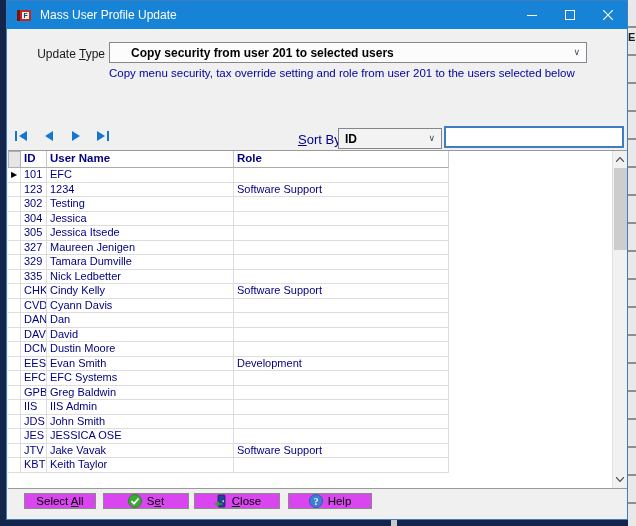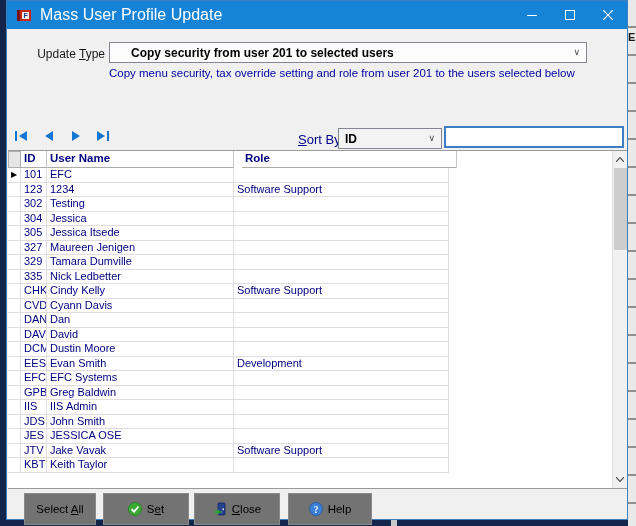--- a/index.html
+++ b/index.html
@@ -21,21 +21,21 @@
 
   
   .dialog {
     position:absolute; left:6px; top:0; width:622px; height:520px;
     background:#F0F0F0; border:1px solid #3E7DBE;
   }
 
   
   .titlebar { position:absolute; left:0; top:0; width:100%; height:28px; background:#1683D7; display:flex; align-items:center; }
   .title-icon { margin-left:9px; width:16px; height:15px; flex:0 0 auto; }
-  .title-text { color:#FFFFFF; font-size:16px; margin-left:8px; white-space:nowrap; }
+  .title-text { color:#FFFFFF; font-size:12px; margin-left:8px; white-space:nowrap; }
   .win-controls { margin-left:auto; display:flex; height:100%; }
   .win-btn { width:38px; height:100%; display:flex; align-items:center; justify-content:center; }
 
   
   .update-label { position:absolute; left:0; top:46px; width:98px; text-align:right; font-size:12px; color:#1a1a1a; white-space:nowrap; }
   .mn { text-decoration:underline; }
   .combo-main {
     position:absolute; left:102px; top:41px; width:478px; height:21px;
     background:#FCFCFC; border:1px solid #828790; display:flex; align-items:center;padding-left:16px;
   }
@@ -63,40 +63,40 @@
   
   .grid {
     position:absolute; left:1px; top:149px; width:619px; height:339px;
     background:#fff; border-top:1px solid #9A9A9A; border-bottom:1px solid #9A9A9A; overflow:hidden;
   }
   .grid-header { position:absolute; left:0; top:0; height:17px; display:flex; width:604px; }
   .gh { border-right:1px solid #C6C6C6; border-bottom:1px solid #ABABAB; font-size:11.5px; font-weight:bold; color:#000080; padding:1px 0 0 3px; white-space:nowrap; overflow:hidden; background:#fff; }
   .gh.ind { width:13px; background:#E6E6E6; border:1px solid #B0B0B0; padding:0; }
   .gh.cid { width:26px; }
   .gh.cname { width:187px; }
-  .gh.crole { width:215px;margin-left:8px; }
+  .gh.crole { width:215px; }
 
   .grid-rows { position:absolute; left:0; top:17px; width:604px; }
   .grid-row { display:flex; height:14.5px; }
   .gc { border-right:1px solid #DDDDDD; border-bottom:1px solid #DDDDDD; font-size:11px; color:#000080; padding:0 0 0 3px; white-space:nowrap; overflow:hidden; line-height:13.5px; }
   .gc.ind { width:13px; padding:0; font-size:8px; color:#000; text-align:center; line-height:14px; }
   .gc.cid { width:26px; }
   .gc.cname { width:187px; }
   .gc.crole { width:215px; }
 
   
   .vscroll { position:absolute; right:0; top:0; width:15px; height:100%; background:#F1F1F1; border-left:1px solid #E0E0E0; }
   .vs-up, .vs-down { position:absolute; left:0; width:100%; height:15px; display:flex; align-items:center; justify-content:center; }
   .vs-up { top:1px; } .vs-down { bottom:1px; }
   .vs-thumb { position:absolute; left:1px; top:17px; width:13px; height:82px; background:#CDCDCD; }
 
   
   .btn {
-    position:absolute; top:492px; height:32px;
-    background:#737373; border:1px solid #8A8A8A;
+    position:absolute; top:492px; height:16px;
+    background:#d946ef; border:1px solid #8A8A8A;
     display:flex; align-items:center; justify-content:center; gap:5px;
     font-size:11.5px; color:#000; white-space:nowrap;
   }
   .btn-selectall { left:17px; width:72px; }
   .btn-set { left:96px; width:86px; }
   .btn-close { left:187px; width:86px; }
   .btn-help { left:281px; width:84px; }
   .bicon { width:14px; height:14px; flex:0 0 auto; }
 </style>
 </head>

